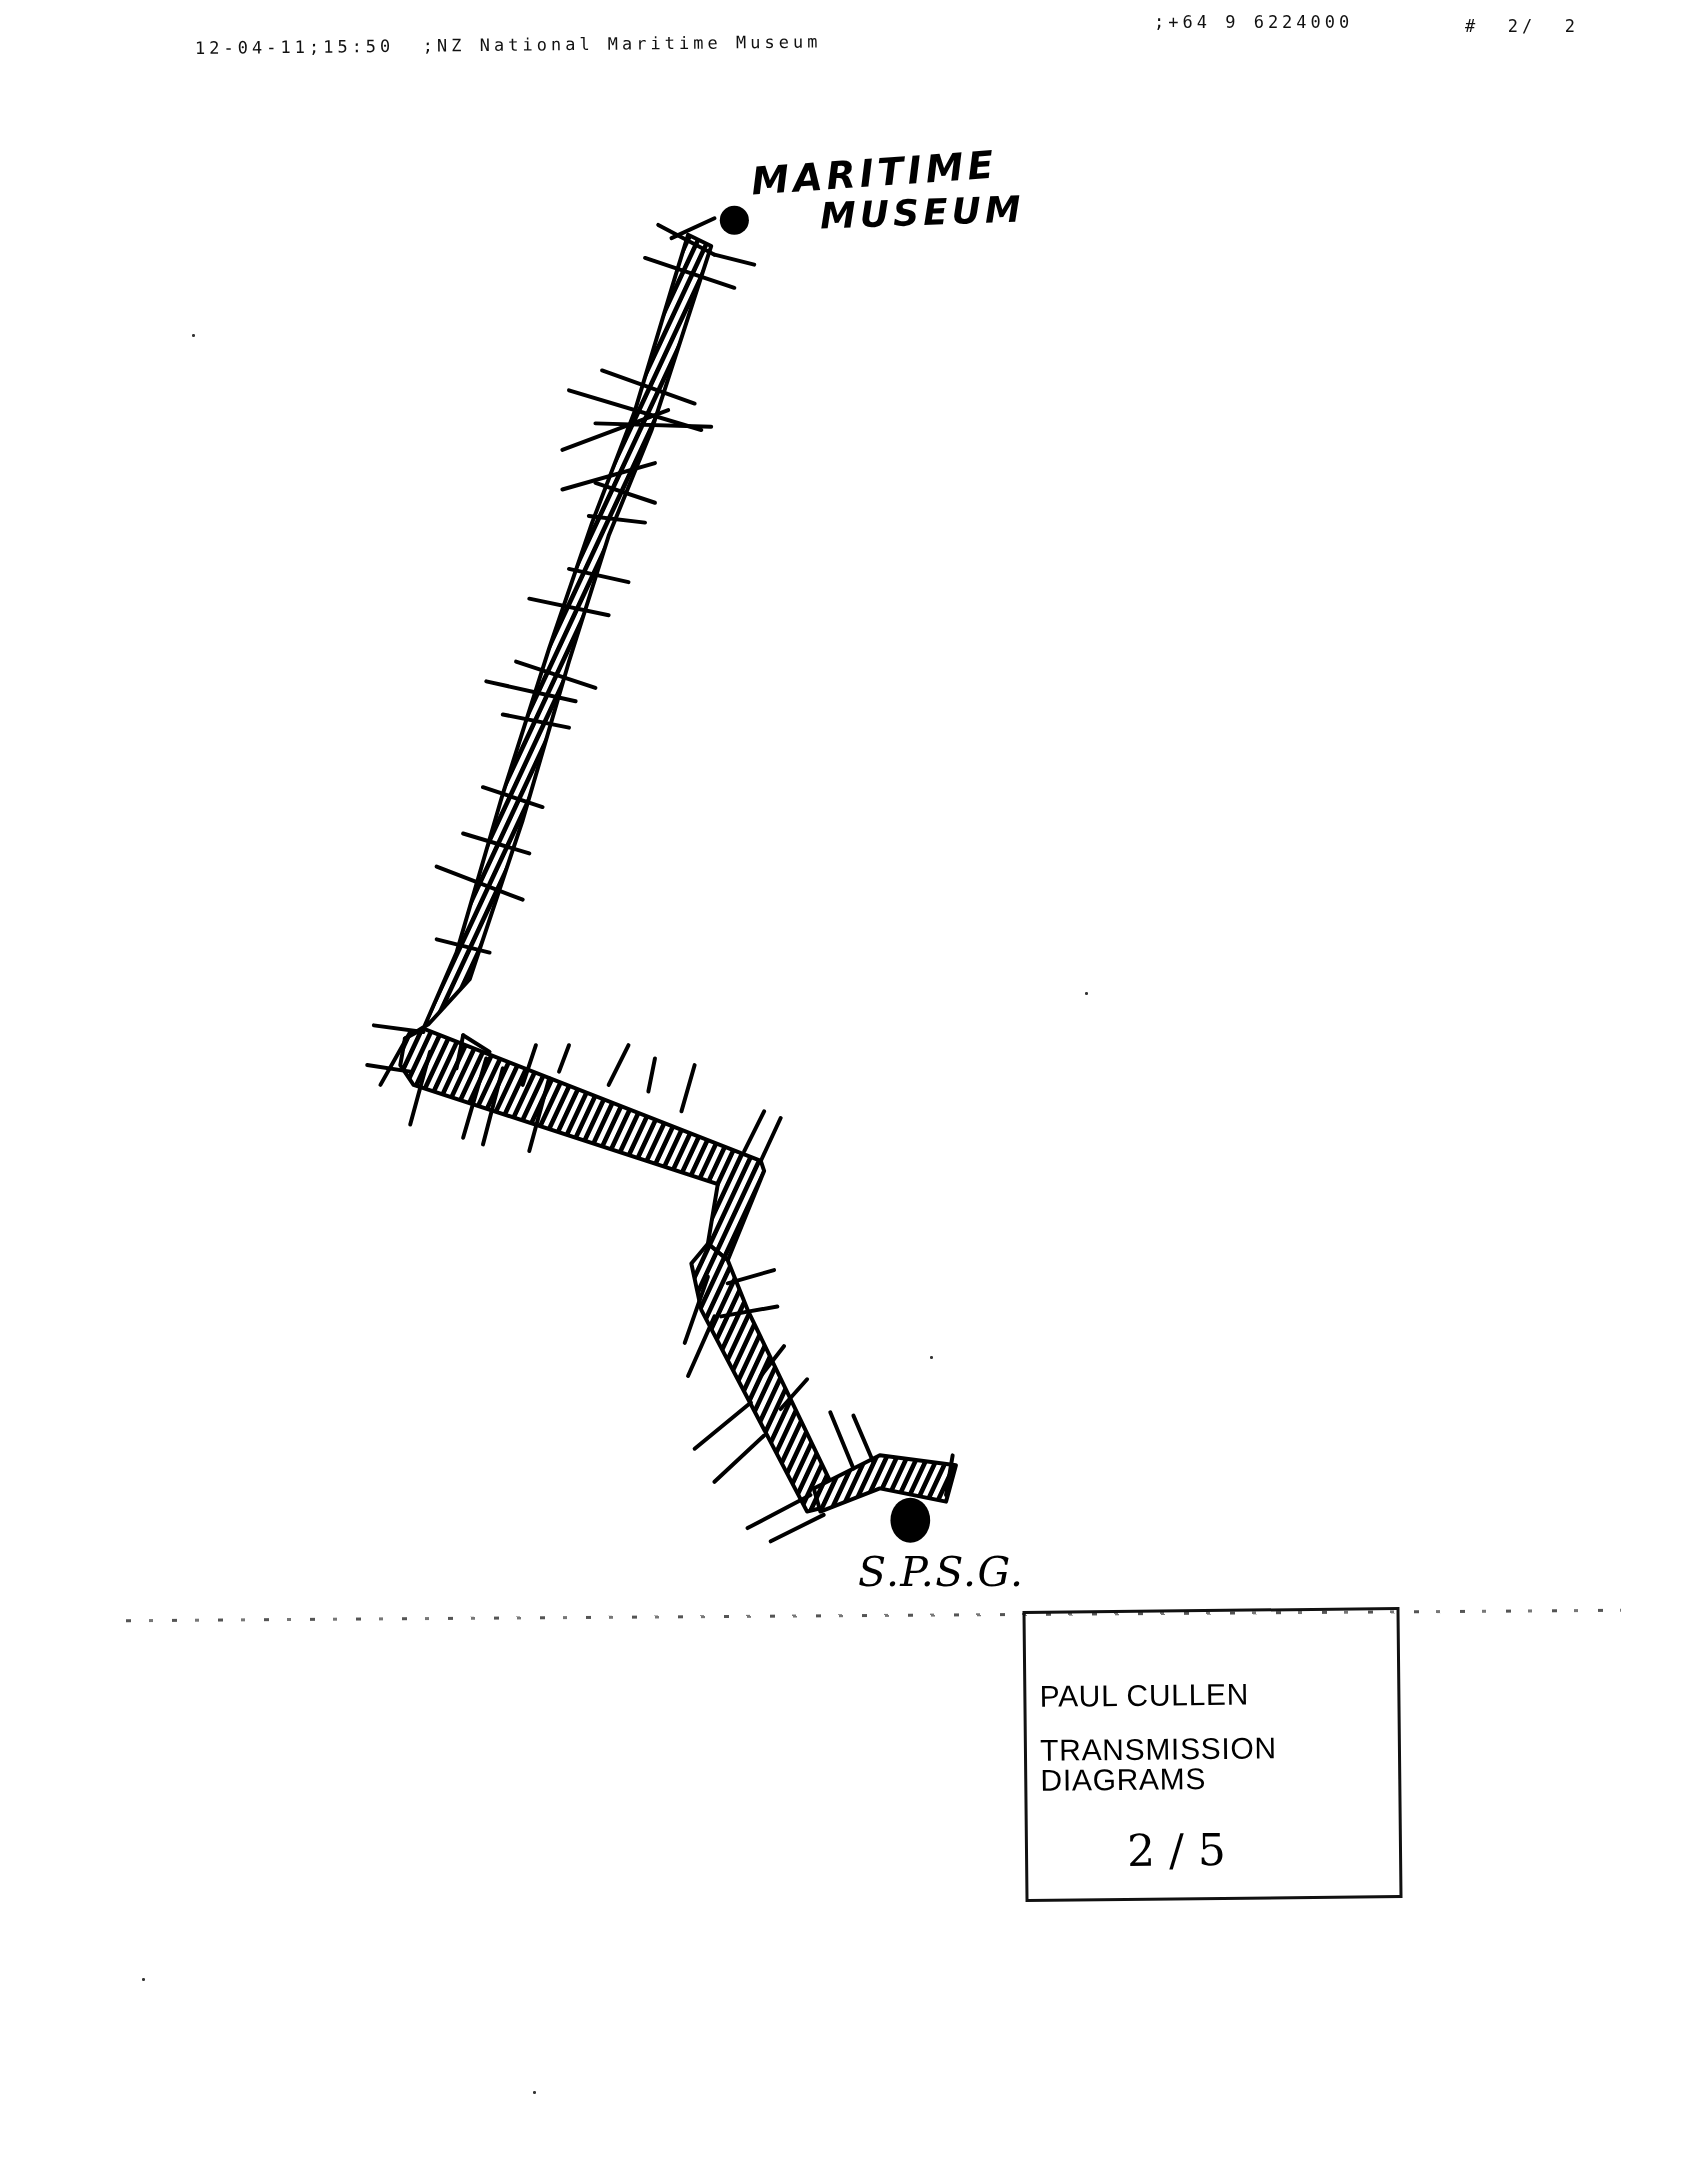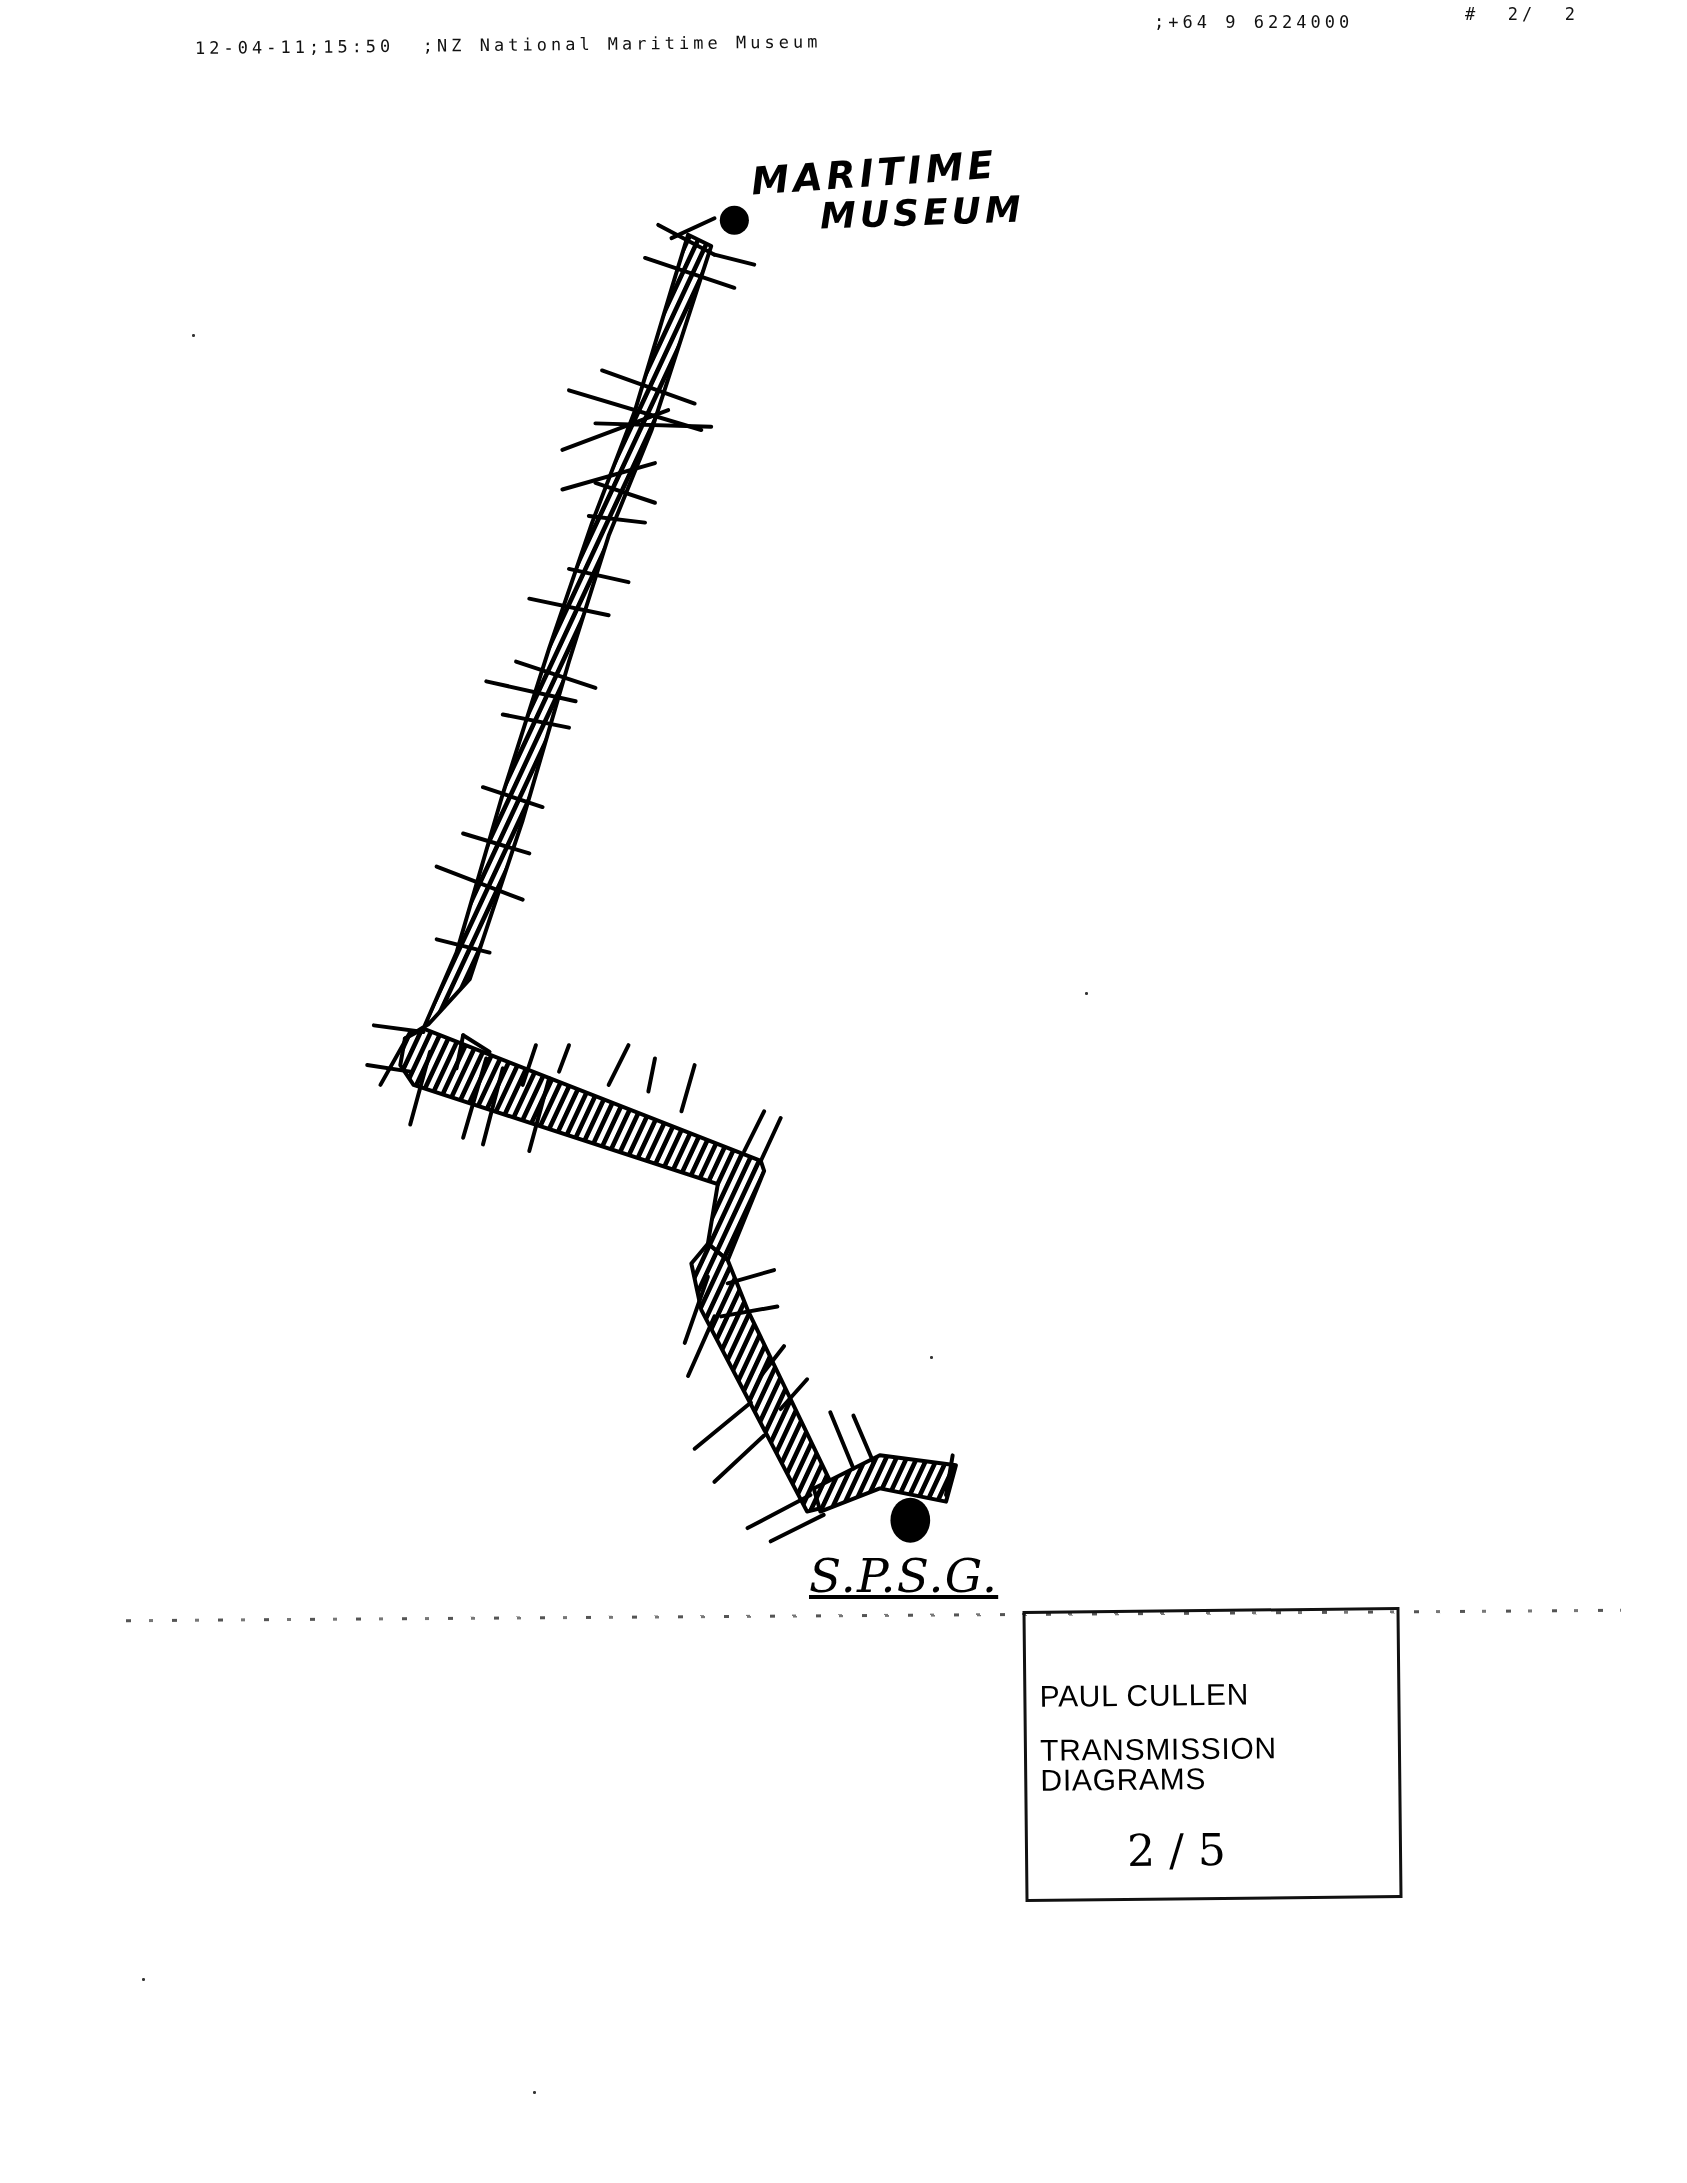--- a/index.html
+++ b/index.html
@@ -1,24 +1,24 @@
 <!DOCTYPE html>
 <html style="font-size:10.6px"><head>
 <meta charset="utf-8">
 <style>
   html, body { margin: 0; padding: 0; background: #ffffff; }
   body { width: 1687px; height: 2183px; position: relative; overflow: hidden; font-family: "Liberation Sans", sans-serif; color: #000; }
   .fax-header { position: absolute; font-family: "DejaVu Sans Mono", monospace; font-size: 17px; letter-spacing: 4px; color: #111; white-space: pre; }
   #fax-left { left: 195px; top: 38px; transform: rotate(-0.6deg); transform-origin: left center; }
   #fax-phone { left: 1154px; top: 12px; }
-  #fax-page { left: 1465px; top: 4px; }
+  #fax-page { left: 1465px; top: 16px; }
   .hand { position: absolute; font-family: "DejaVu Sans", sans-serif; font-weight: bold; font-style: italic; letter-spacing: 4px; }
   #label-museum-1 { left: 751px; top: 151px; font-size: 38px; transform: rotate(-4deg); }
   #label-museum-2 { left: 820px; top: 192px; font-size: 36px; transform: rotate(-2deg); }
-  #label-spsg { left: 809px; top: 1548px; font-size: 47px; font-weight: normal; font-family: "DejaVu Serif", serif; letter-spacing: 1.3px; text-decoration: underline; }
+  #label-spsg { left: 858px; top: 1548px; font-size: 41px; font-weight: normal; font-family: "DejaVu Serif", serif; letter-spacing: 1.3px; }
   svg#diagram { position: absolute; left: 0; top: 0; }
   .cutline { position: absolute; left: 126px; top: 1614px; width: 1495px; height: 2.6px; background: repeating-linear-gradient(90deg, #555 0 5.3px, transparent 5.3px 22.5px, #777 22.5px 26.5px, transparent 26.5px 46px); transform: rotate(-0.4deg); }
   .title-box { position: absolute; left: 1024px; top: 1609px; width: 377px; height: 291px; border: 3.3px solid #111; transform: rotate(-0.6deg); box-sizing: border-box; }
   .title-box .name { position: absolute; left: 13.2px; top: 66px; font-size: 30px; letter-spacing: 0.7px; }
   .title-box .title1 { position: absolute; left: 13.2px; top: 122px; font-size: 30px; letter-spacing: 0.7px; line-height: 30px; }
   .title-box .title2 { position: absolute; left: 13.2px; top: 152px; font-size: 30px; letter-spacing: 0.7px; line-height: 30px; }
   .title-box .sheet { position: absolute; left: 99px; top: 212px; font-size: 44px; font-family: "DejaVu Serif", serif; }
   .speck { position: absolute; width: 2.6px; height: 2.6px; background: #333; border-radius: 50%; }
 </style>
 </head>

